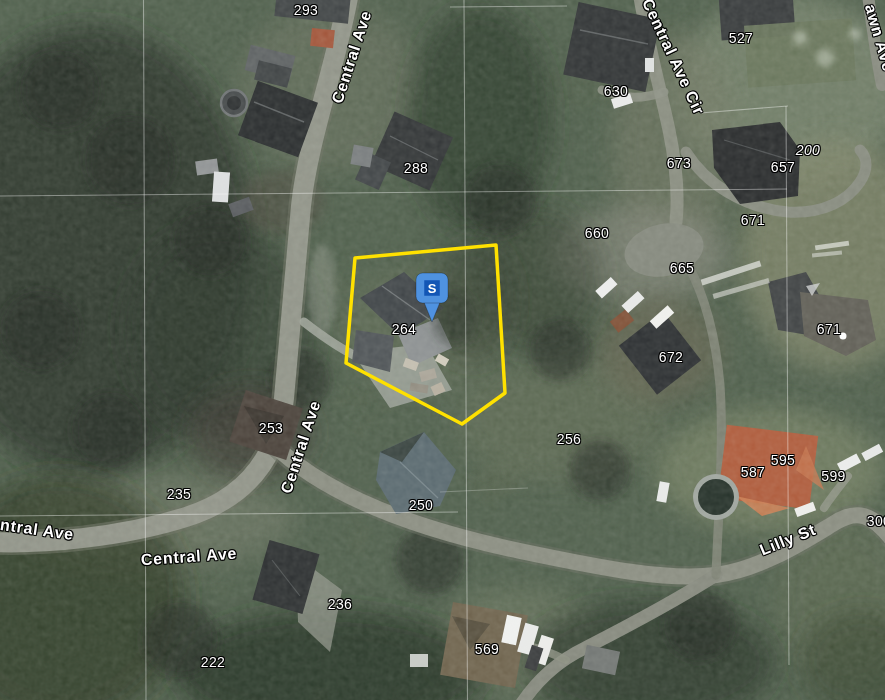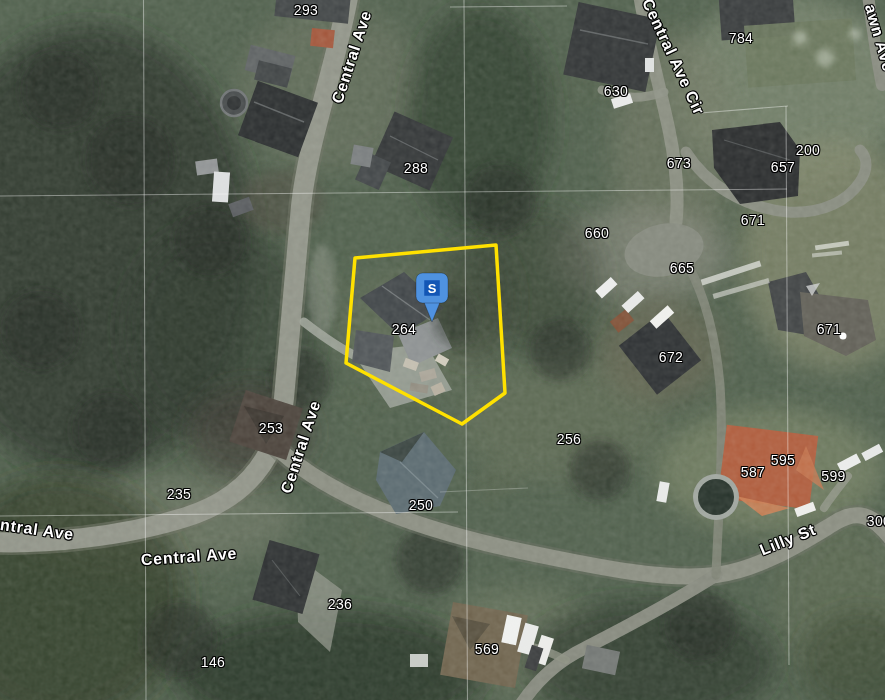--- a/index.html
+++ b/index.html
@@ -222,42 +222,42 @@
       <path class="marker-fill" d="M -8.5,-21 L 0,0 L 8.5,-21 Z" fill="#4f92e0" stroke="rgba(0,0,0,0.25)" stroke-width="1"></path>
       <rect class="marker-fill" x="-16" y="-49" width="32" height="30" rx="6.5" fill="#4f92e0" stroke="rgba(0,0,0,0.25)" stroke-width="1"></rect>
       <rect x="-7.75" y="-41.75" width="15.5" height="15.5" fill="#1356b5"></rect>
       <text class="marker-s-text" x="0" y="-29.5" text-anchor="middle">S</text>
     </g>
   </svg>
 
   <div id="labels-layer">
       <div class="map-label address" style="left: 306px; top: 10px; transform: translate(-50%, -50%) rotate(0deg);">293</div>
       <div class="map-label address" style="left: 416px; top: 168px; transform: translate(-50%, -50%) rotate(0deg);">288</div>
-      <div class="map-label address" style="left: 741px; top: 38px; transform: translate(-50%, -50%) rotate(0deg);">784</div>
+      <div class="map-label address" style="left: 741px; top: 38px; transform: translate(-50%, -50%) rotate(0deg);">527</div>
       <div class="map-label address" style="left: 616px; top: 63px; transform: translate(-50%, -50%) rotate(0deg); margin-top: 28px;">630</div>
-      <div class="map-label address" style="left: 808px; top: 150px; transform: translate(-50%, -50%) rotate(0deg);">200</div>
+      <div class="map-label address" style="left: 808px; top: 150px; transform: translate(-50%, -50%) rotate(0deg); font-style: italic;">200</div>
       <div class="map-label address" style="left: 783px; top: 167px; transform: translate(-50%, -50%) rotate(0deg);">657</div>
       <div class="map-label address" style="left: 679px; top: 163px; transform: translate(-50%, -50%) rotate(0deg);">673</div>
       <div class="map-label address" style="left: 753px; top: 220px; transform: translate(-50%, -50%) rotate(0deg);">671</div>
       <div class="map-label address" style="left: 597px; top: 233px; transform: translate(-50%, -50%) rotate(0deg);">660</div>
       <div class="map-label address" style="left: 682px; top: 268px; transform: translate(-50%, -50%) rotate(0deg);">665</div>
       <div class="map-label address" style="left: 829px; top: 329px; transform: translate(-50%, -50%) rotate(0deg);">671</div>
       <div class="map-label address" style="left: 404px; top: 329px; transform: translate(-50%, -50%) rotate(0deg);">264</div>
       <div class="map-label address" style="left: 671px; top: 357px; transform: translate(-50%, -50%) rotate(0deg);">672</div>
       <div class="map-label address" style="left: 271px; top: 428px; transform: translate(-50%, -50%) rotate(0deg);">253</div>
       <div class="map-label address" style="left: 569px; top: 439px; transform: translate(-50%, -50%) rotate(0deg);">256</div>
       <div class="map-label address" style="left: 179px; top: 494px; transform: translate(-50%, -50%) rotate(0deg);">235</div>
       <div class="map-label address" style="left: 421px; top: 492px; transform: translate(-50%, -50%) rotate(0deg); margin-top: 13px;">250</div>
       <div class="map-label address" style="left: 783px; top: 460px; transform: translate(-50%, -50%) rotate(0deg);">595</div>
       <div class="map-label address" style="left: 753px; top: 472px; transform: translate(-50%, -50%) rotate(0deg);">587</div>
       <div class="map-label address" style="left: 825px; top: 476px; transform: translate(-50%, -50%) rotate(0deg); padding-left: 17px;">599</div>
       <div class="map-label address" style="left: 879px; top: 521px; transform: translate(-50%, -50%) rotate(0deg);">300</div>
       <div class="map-label address" style="left: 340px; top: 604px; transform: translate(-50%, -50%) rotate(0deg);">236</div>
       <div class="map-label address" style="left: 487px; top: 649px; transform: translate(-50%, -50%) rotate(0deg);">569</div>
-      <div class="map-label address" style="left: 213px; top: 662px; transform: translate(-50%, -50%) rotate(0deg);">146</div>
+      <div class="map-label address" style="left: 213px; top: 662px; transform: translate(-50%, -50%) rotate(0deg);">222</div>
       <div class="map-label street" style="left: 352px; top: 57px; transform: translate(-50%, -50%) rotate(-72deg);">Central Ave</div>
       <div class="map-label street" style="left: 673px; top: 57px; transform: translate(-50%, -50%) rotate(65deg);">Central Ave Cir</div>
       <div class="map-label street" style="left: 879px; top: 38px; transform: translate(-50%, -50%) rotate(74deg);">awn Ave</div>
       <div class="map-label street" style="left: 301px; top: 447px; transform: translate(-50%, -50%) rotate(-72deg);">Central Ave</div>
       <div class="map-label street" style="left: 37px; top: 530px; transform: translate(-50%, -50%) rotate(8deg);">ntral Ave</div>
       <div class="map-label street" style="left: 189px; top: 557px; transform: translate(-50%, -50%) rotate(-4deg);">Central Ave</div>
       <div class="map-label street" style="left: 788px; top: 540px; transform: translate(-50%, -50%) rotate(-22deg);">Lilly St</div>
     </div>
 </div>
 

